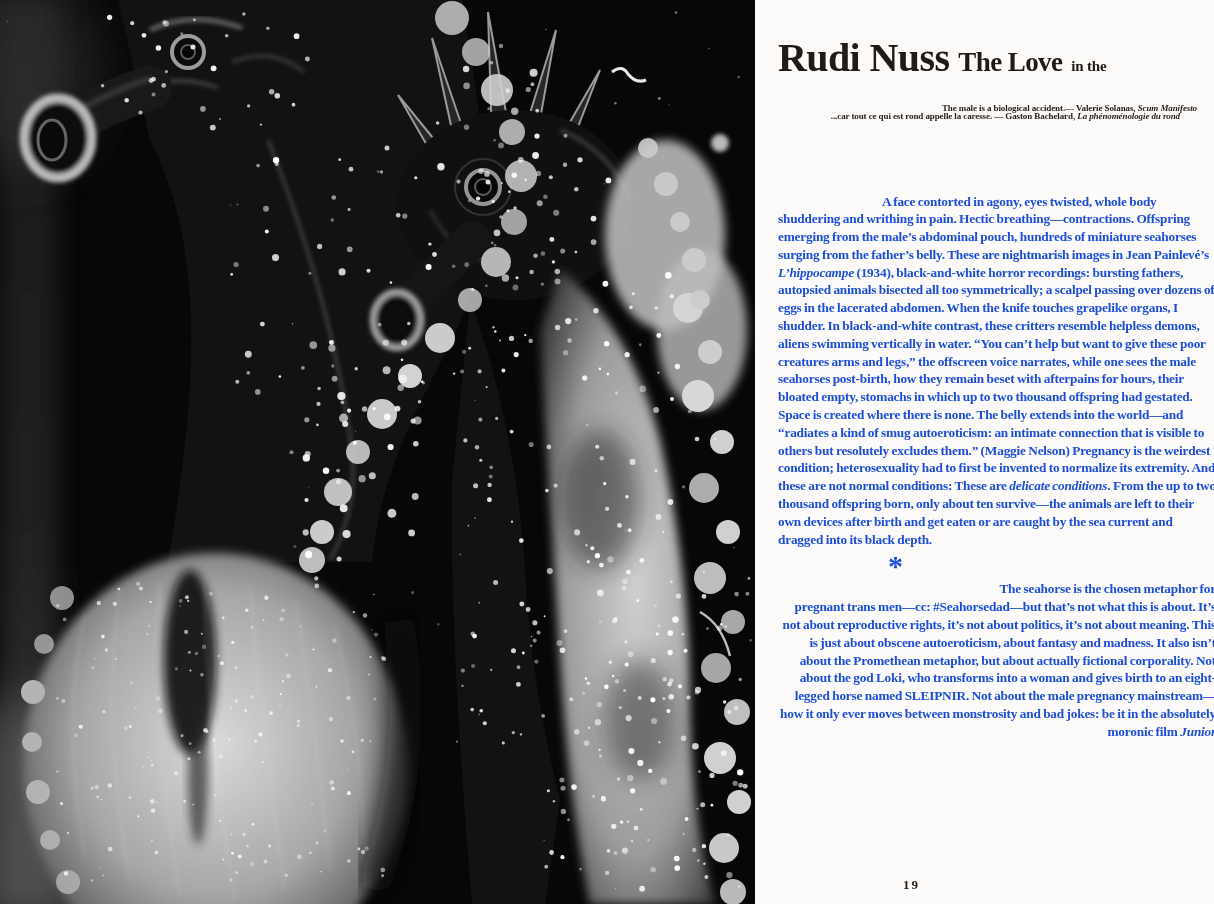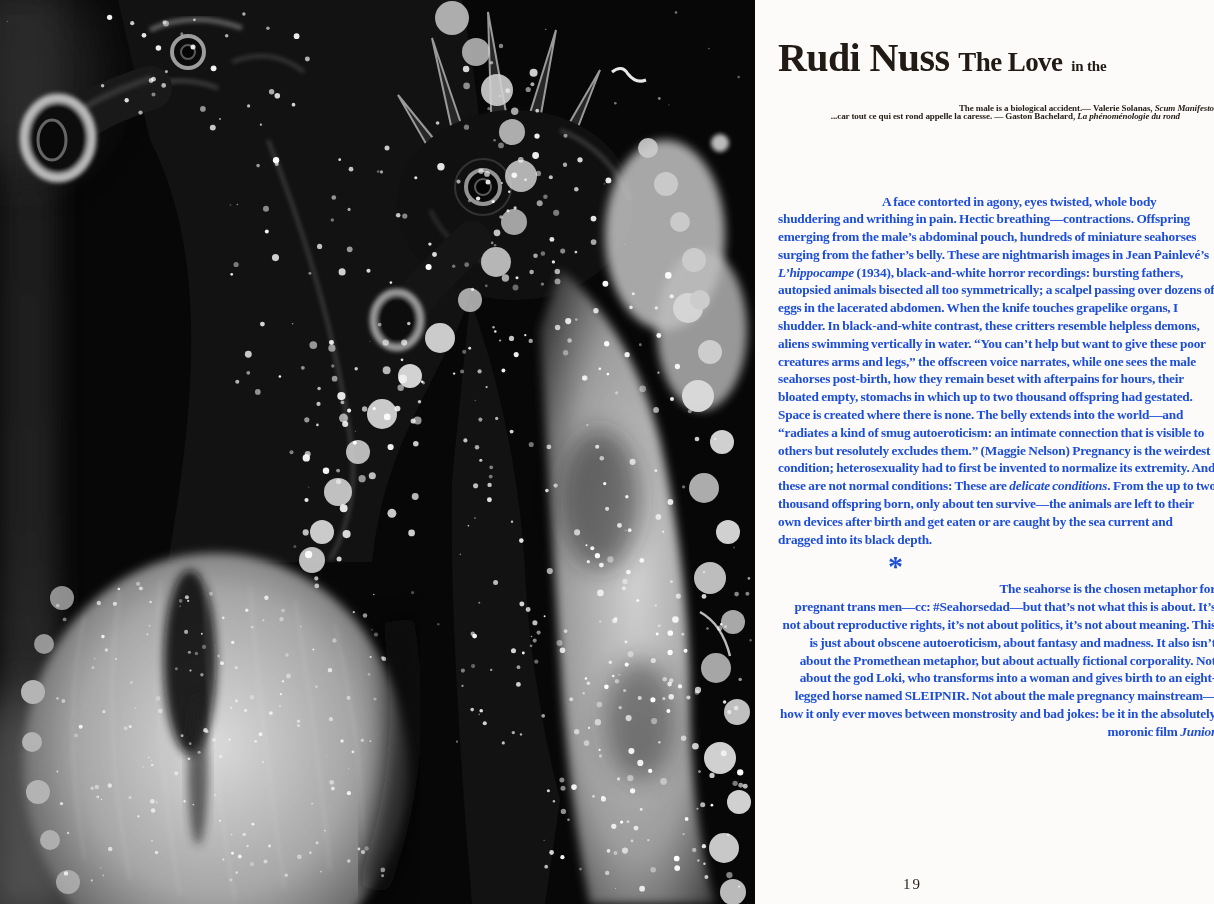--- a/index.html
+++ b/index.html
@@ -48,21 +48,21 @@
   .epigraphs {
     position: relative;
     height: 48px;
     margin-top: 18px;
     font-size: 9px;
     font-weight: 700;
     letter-spacing: -0.1px;
   }
   .epigraph { position: absolute; white-space: nowrap; }
   .epigraph em { font-style: italic; }
-  .ep1 { top: 0; right: 2px; }
+  .ep1 { top: 0; right: 19px; }
   .ep2 { top: 8px; right: 36px; }
 
   .body-text {
     margin-top: 42px;
     font-size: 13.3px;
     font-weight: 600;
     line-height: 17.8px;
     letter-spacing: -0.2px;
     word-spacing: -0.6px;
     text-align: left;
@@ -77,22 +77,22 @@
     font-weight: 700;
     line-height: 28px;
     height: 28px;
     padding-left: 110px;
     margin-top: 4px;
   }
   .page-number {
     position: absolute;
     left: 148px;
     bottom: 11px;
-    font-size: 15px;
-    font-weight: 400;
+    font-size: 13px;
+    font-weight: 700;
     letter-spacing: 2px;
     color: #241d16;
   }
 </style>
 </head>
 <body>
 
 <div class="spread">
 
   <div class="photo-page">

